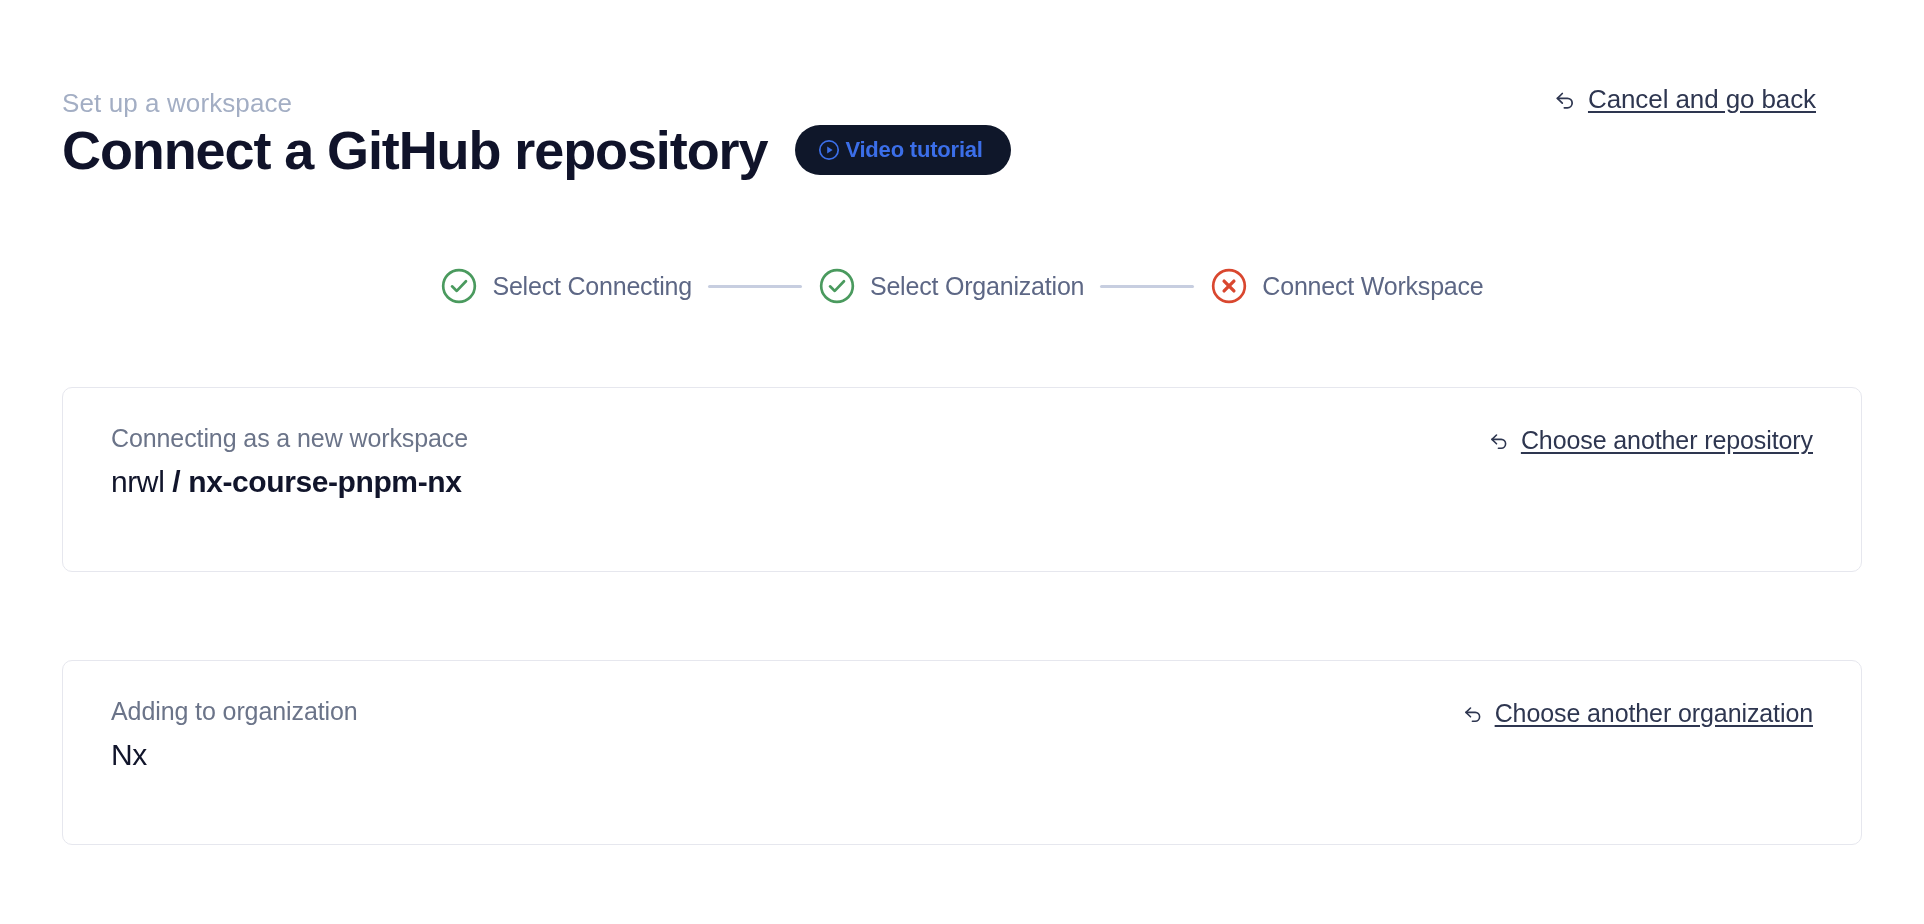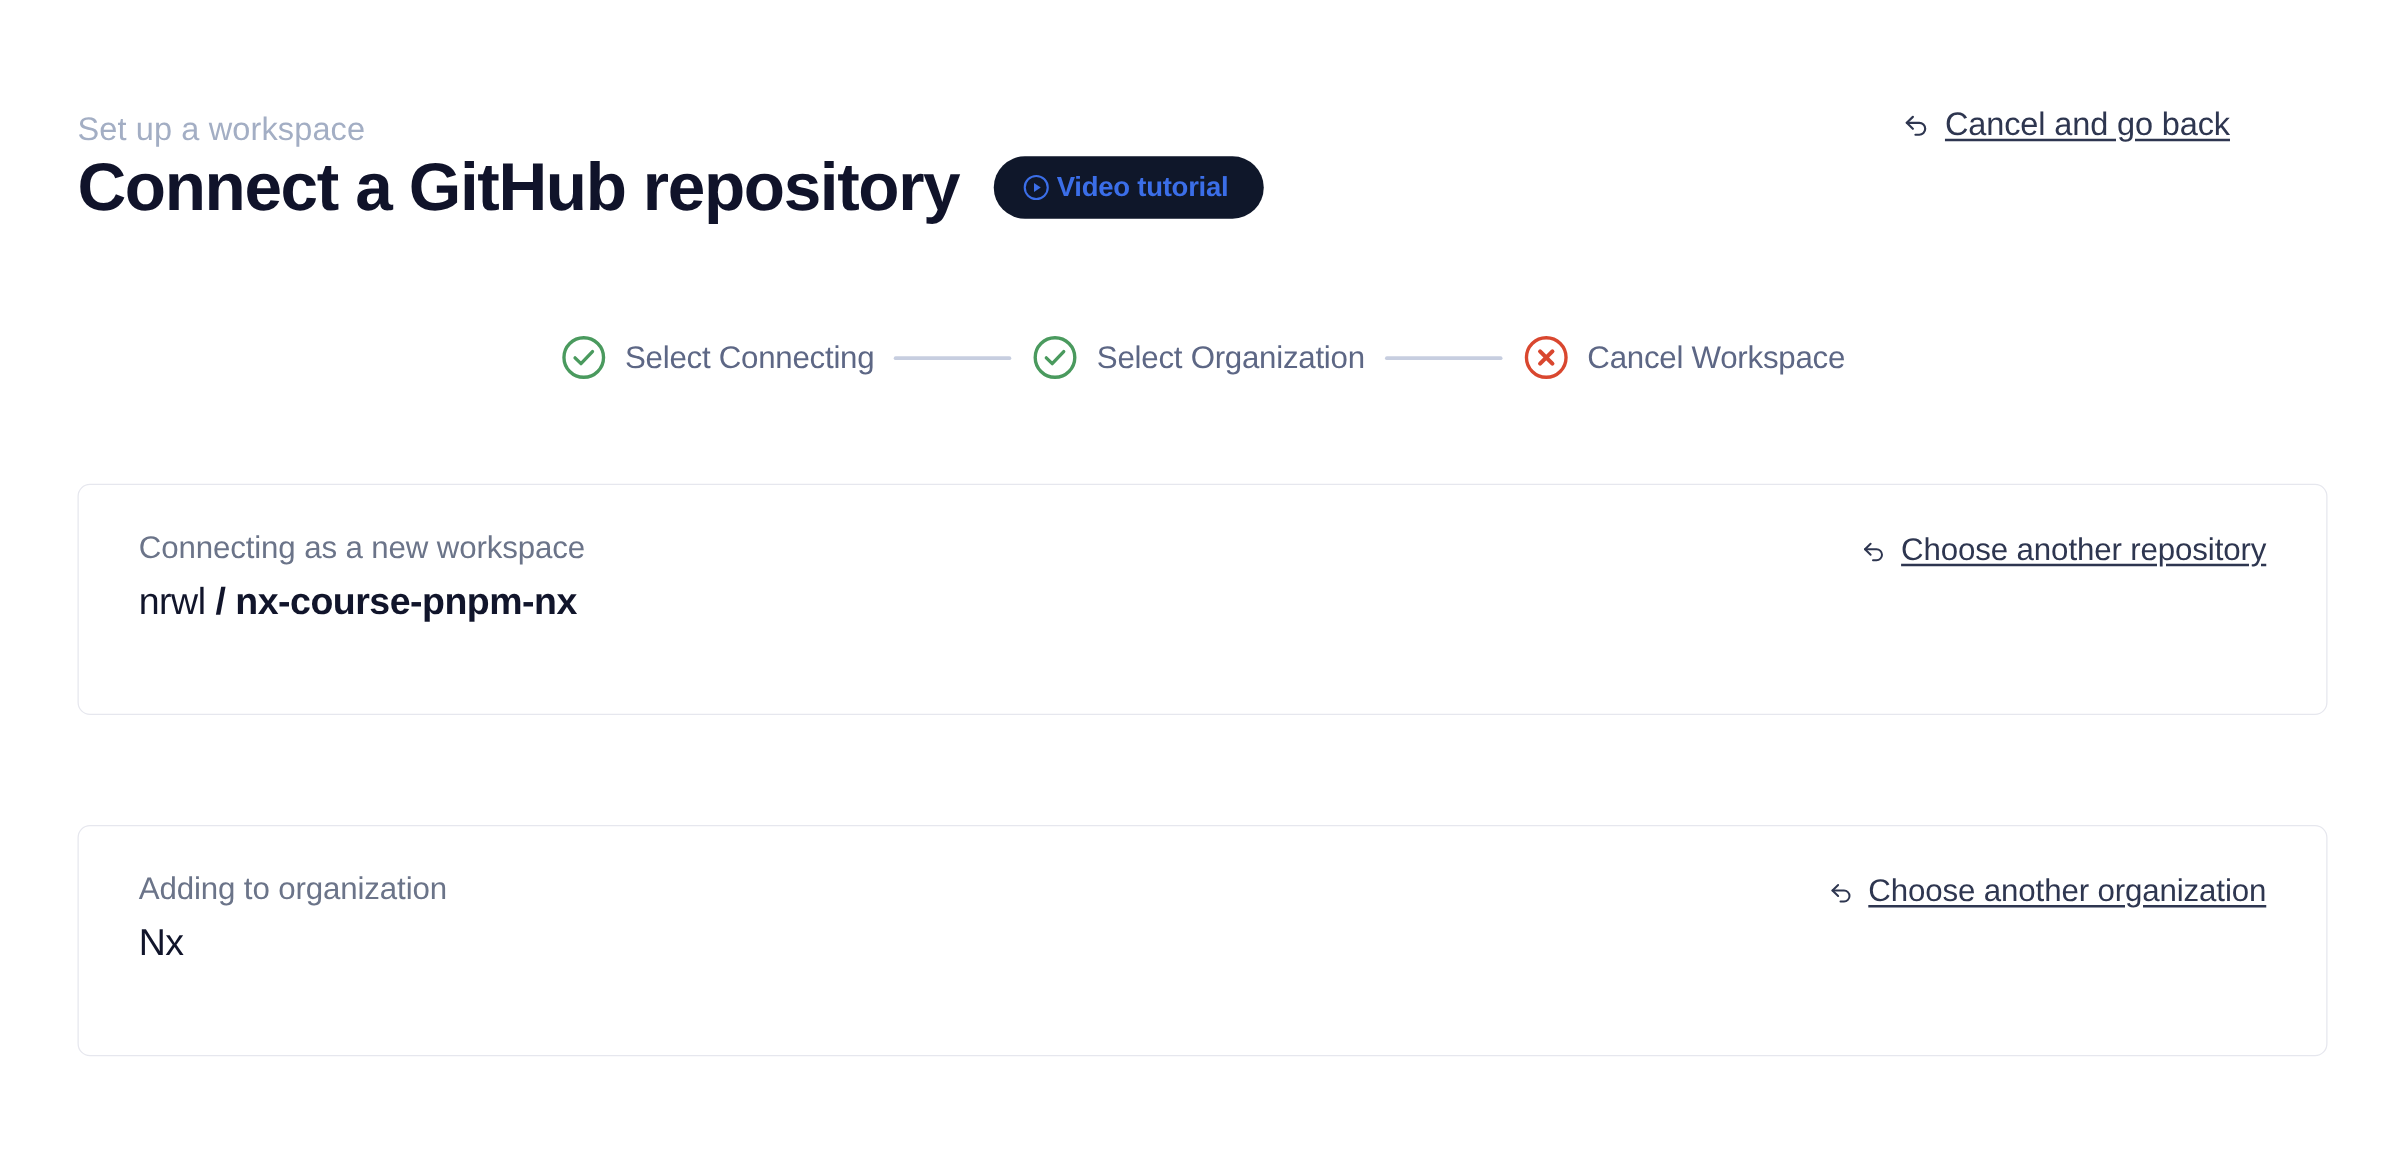--- a/index.html
+++ b/index.html
@@ -65,21 +65,21 @@
     color: #3b6ee8;
     letter-spacing: -0.2px;
   }
 
   .play-icon { display: block; width: 24px; height: 24px; }
 
   
   .cancel-link {
     position: absolute;
     top: 84px;
-    right: 78px;
+    right: 46px;
     display: inline-flex;
     align-items: center;
     gap: 10px;
     text-decoration: none;
     cursor: pointer;
   }
   .cancel-link .undo-icon { width: 26px; height: 26px; display: block; }
   .cancel-link .text {
     font-size: 26px;
     color: #2e3650;
@@ -236,21 +236,21 @@
 
     <div class="step-connector"></div>
 
     <div class="step">
       <span>
         <svg class="step-icon" viewBox="0 0 24 24" fill="none">
           <circle cx="12" cy="12" r="10" stroke="#d9472f" stroke-width="1.7"></circle>
           <path d="M8.9 8.9 L15.1 15.1 M15.1 8.9 L8.9 15.1" stroke="#d9472f" stroke-width="2.1" stroke-linecap="round"></path>
         </svg>
       </span>
-      <span class="step-label">Cancel Workspace</span>
+      <span class="step-label">Connect Workspace</span>
     </div>
   </div>
 
   <div class="cards">
 
     <section class="card">
       <div class="card-head">
         <div>
           <div class="card-caption">Connecting as a new workspace</div>
           <div class="card-value">

